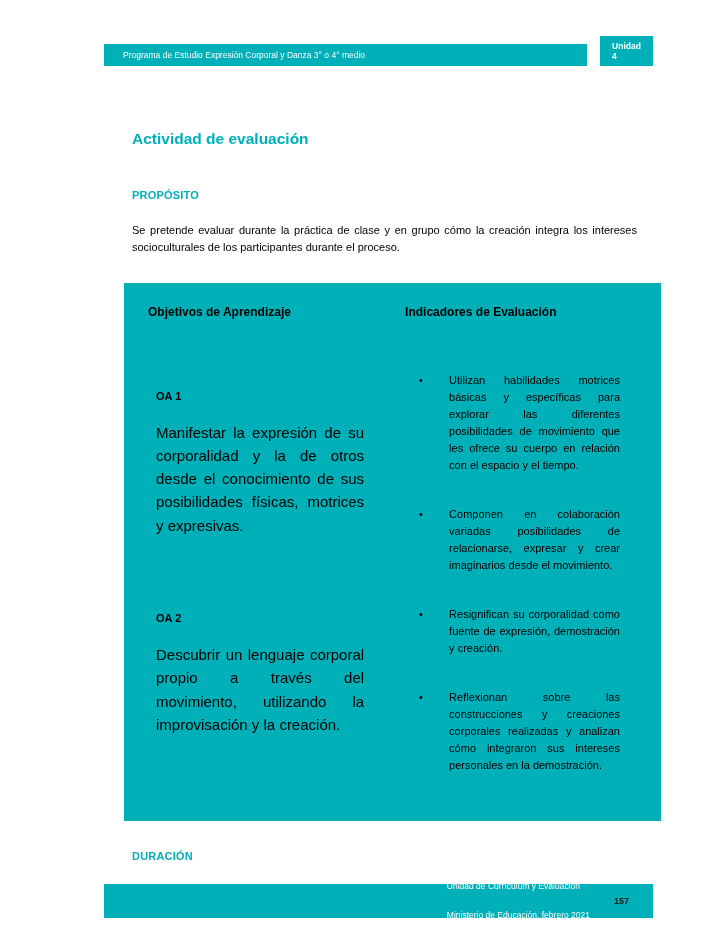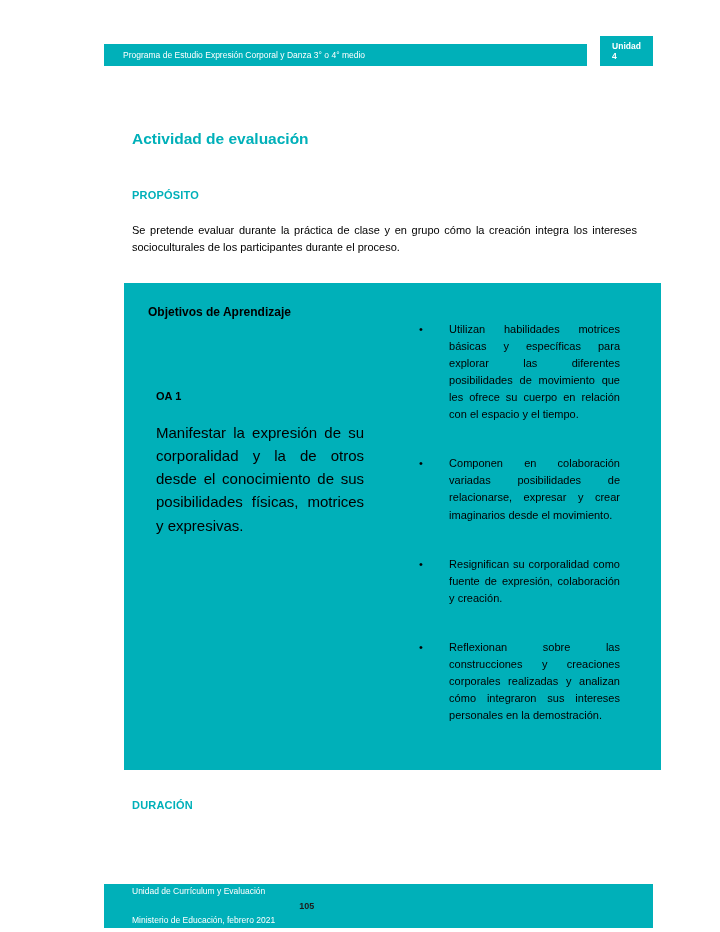--- a/index.html
+++ b/index.html
@@ -39,22 +39,22 @@
   .indicator-list { list-style: none; }
   .indicator-item { display: flex; align-items: flex-start; }
   .bullet { width: 28px; padding-left: 6px; font-size: 11px; line-height: 1.55; flex: 0 0 auto; }
   .indicator-text { flex: 1 1 auto; font-size: 11px; line-height: 1.55; text-align: justify; }
 
   .duracion-heading { margin-top: 21px; }
   .duracion-text { margin-bottom: 0; }
 
   
   .footer-bar {
-    position: absolute; left: 88px; top: 868px; width: 549px; height: 44px;
-    background: var(--teal); display: flex; align-items: center; justify-content: flex-start;
+    position: absolute; left: 88px; top: 868px; width: 549px; height: 34px;
+    background: var(--teal); display: flex; align-items: center; justify-content: flex-end;
     padding: 0 16px 0 12px;
   }
   .footer-left { color: #fff; font-size: 8.5px; line-height: 1.5; }
   .footer-page-number { color: #1d1d1b; font-size: 9px; font-weight: bold; }
 </style>
 </head>
 <body>
 
 <div class="page">
 
@@ -73,49 +73,54 @@
 
     <div class="eval-table">
       <div class="col col-left">
         <div class="col-header">Objetivos de Aprendizaje</div>
 
         <div class="oa-block">
           <div class="oa-code">OA 1</div>
           <div class="oa-text">Manifestar la expresión de su corporalidad y la de otros desde el conocimiento de sus posibilidades físicas, motrices y expresivas.</div>
         </div>
 
+        <div class="oa-block">
+          <div class="oa-code">OA 2</div>
+          <div class="oa-text">Descubrir un lenguaje corporal propio a través del movimiento, utilizando la improvisación y la creación.</div>
+        </div>
       </div>
 
       <div class="col col-right">
+        <div class="col-header">Indicadores de Evaluación</div>
 
         <ul class="indicator-list">
           <li class="indicator-item">
             <span class="bullet">•</span>
             <span class="indicator-text">Utilizan habilidades motrices básicas y específicas para explorar las diferentes posibilidades de movimiento que les ofrece su cuerpo en relación con el espacio y el tiempo.</span>
           </li>
           <li class="indicator-item">
             <span class="bullet">•</span>
             <span class="indicator-text">Componen en colaboración variadas posibilidades de relacionarse, expresar y crear imaginarios desde el movimiento.</span>
           </li>
           <li class="indicator-item">
             <span class="bullet">•</span>
-            <span class="indicator-text">Resignifican su corporalidad como fuente de expresión, colaboración y creación.</span>
+            <span class="indicator-text">Resignifican su corporalidad como fuente de expresión, demostración y creación.</span>
           </li>
           <li class="indicator-item">
             <span class="bullet">•</span>
             <span class="indicator-text">Reflexionan sobre las construcciones y creaciones corporales realizadas y analizan cómo integraron sus intereses personales en la demostración.</span>
           </li>
         </ul>
       </div>
     </div>
 
     <h2 class="section-heading duracion-heading">DURACIÓN</h2>
   </div>
 
   <div class="footer-bar">
     <div class="footer-left">
       <div>Unidad de Currículum y Evaluación</div>
       <div>Ministerio de Educación, febrero 2021</div>
     </div>
-    <div class="footer-page-number">105</div>
+    <div class="footer-page-number">157</div>
   </div>
 
 </div>
 
 </body></html>

